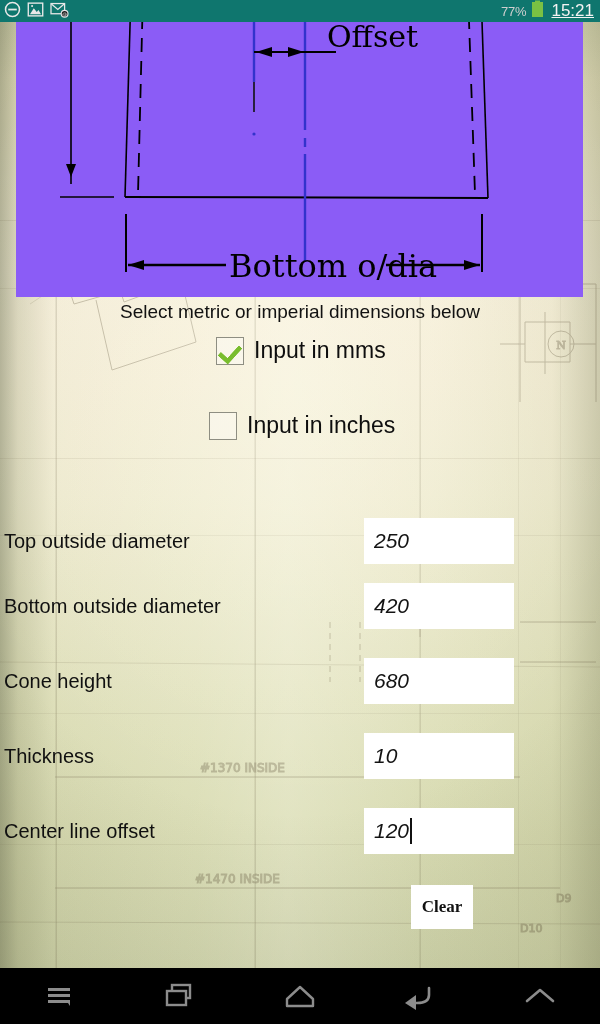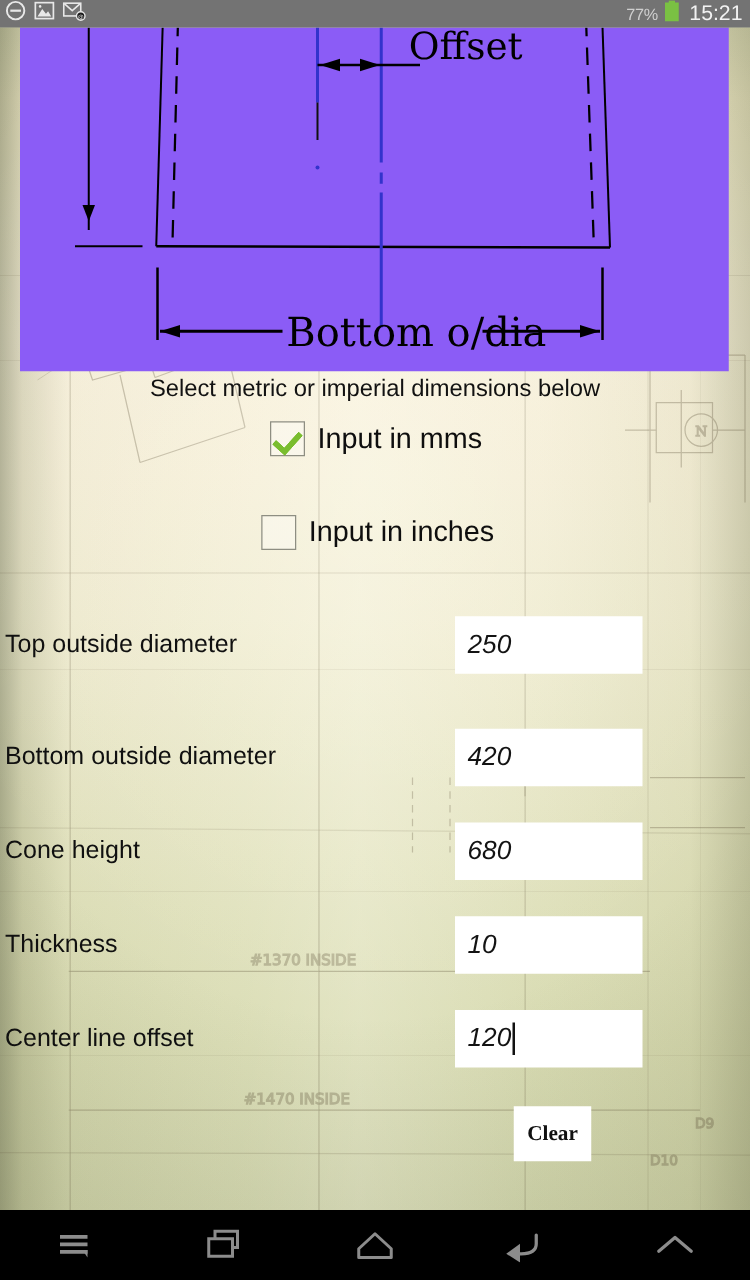--- a/index.html
+++ b/index.html
@@ -14,21 +14,21 @@
     font-family: "Liberation Sans", sans-serif;
     background: #c9cfae;
     position: relative;
   }
 
   
   #status-bar {
     position: absolute;
     top: 0; left: 0;
     width: 600px; height: 22px;
-    background: #737373;
+    background: #0f766e;
     display: flex;
     align-items: center;
     padding: 0 6px 0 4px;
     z-index: 50;
   }
   #status-left { display: flex; align-items: center; gap: 6px; }
   #status-right {
     margin-left: auto;
     display: flex;
     align-items: center;
@@ -38,20 +38,21 @@
   #battery-pct {
     color: #cfcfcf;
     font-size: 13px;
     letter-spacing: -0.2px;
   }
   #clock {
     color: #f2f2f2;
     font-size: 17px;
     letter-spacing: 0px;
     margin-left: 2px;
+    text-decoration: underline;
   }
 
   
   #app-bg {
     position: absolute;
     top: 22px; left: 0;
     width: 600px; height: 946px;
     overflow: hidden;
     background:
       
@@ -187,21 +188,21 @@
     font-style: italic;
   }
   .field-input.focused { caret-color: #000; }
   .caret {
     position: absolute;
     width: 2px; height: 26px;
     background: #111;
     top: 10px;
   }
 
-  #row-top    { top: 196px; }
+  #row-top    { top: 221px; }
   #row-bottom { top: 286px; }
   #row-height { top: 361px; padding-left: 45px; }
   #row-thick  { top: 436px; }
   #row-offset { top: 511px; }
 
   #btn-develop {
     position: absolute;
     left: 127px; top: 588px;
     width: 99px; height: 43px;
     background: #000000;

